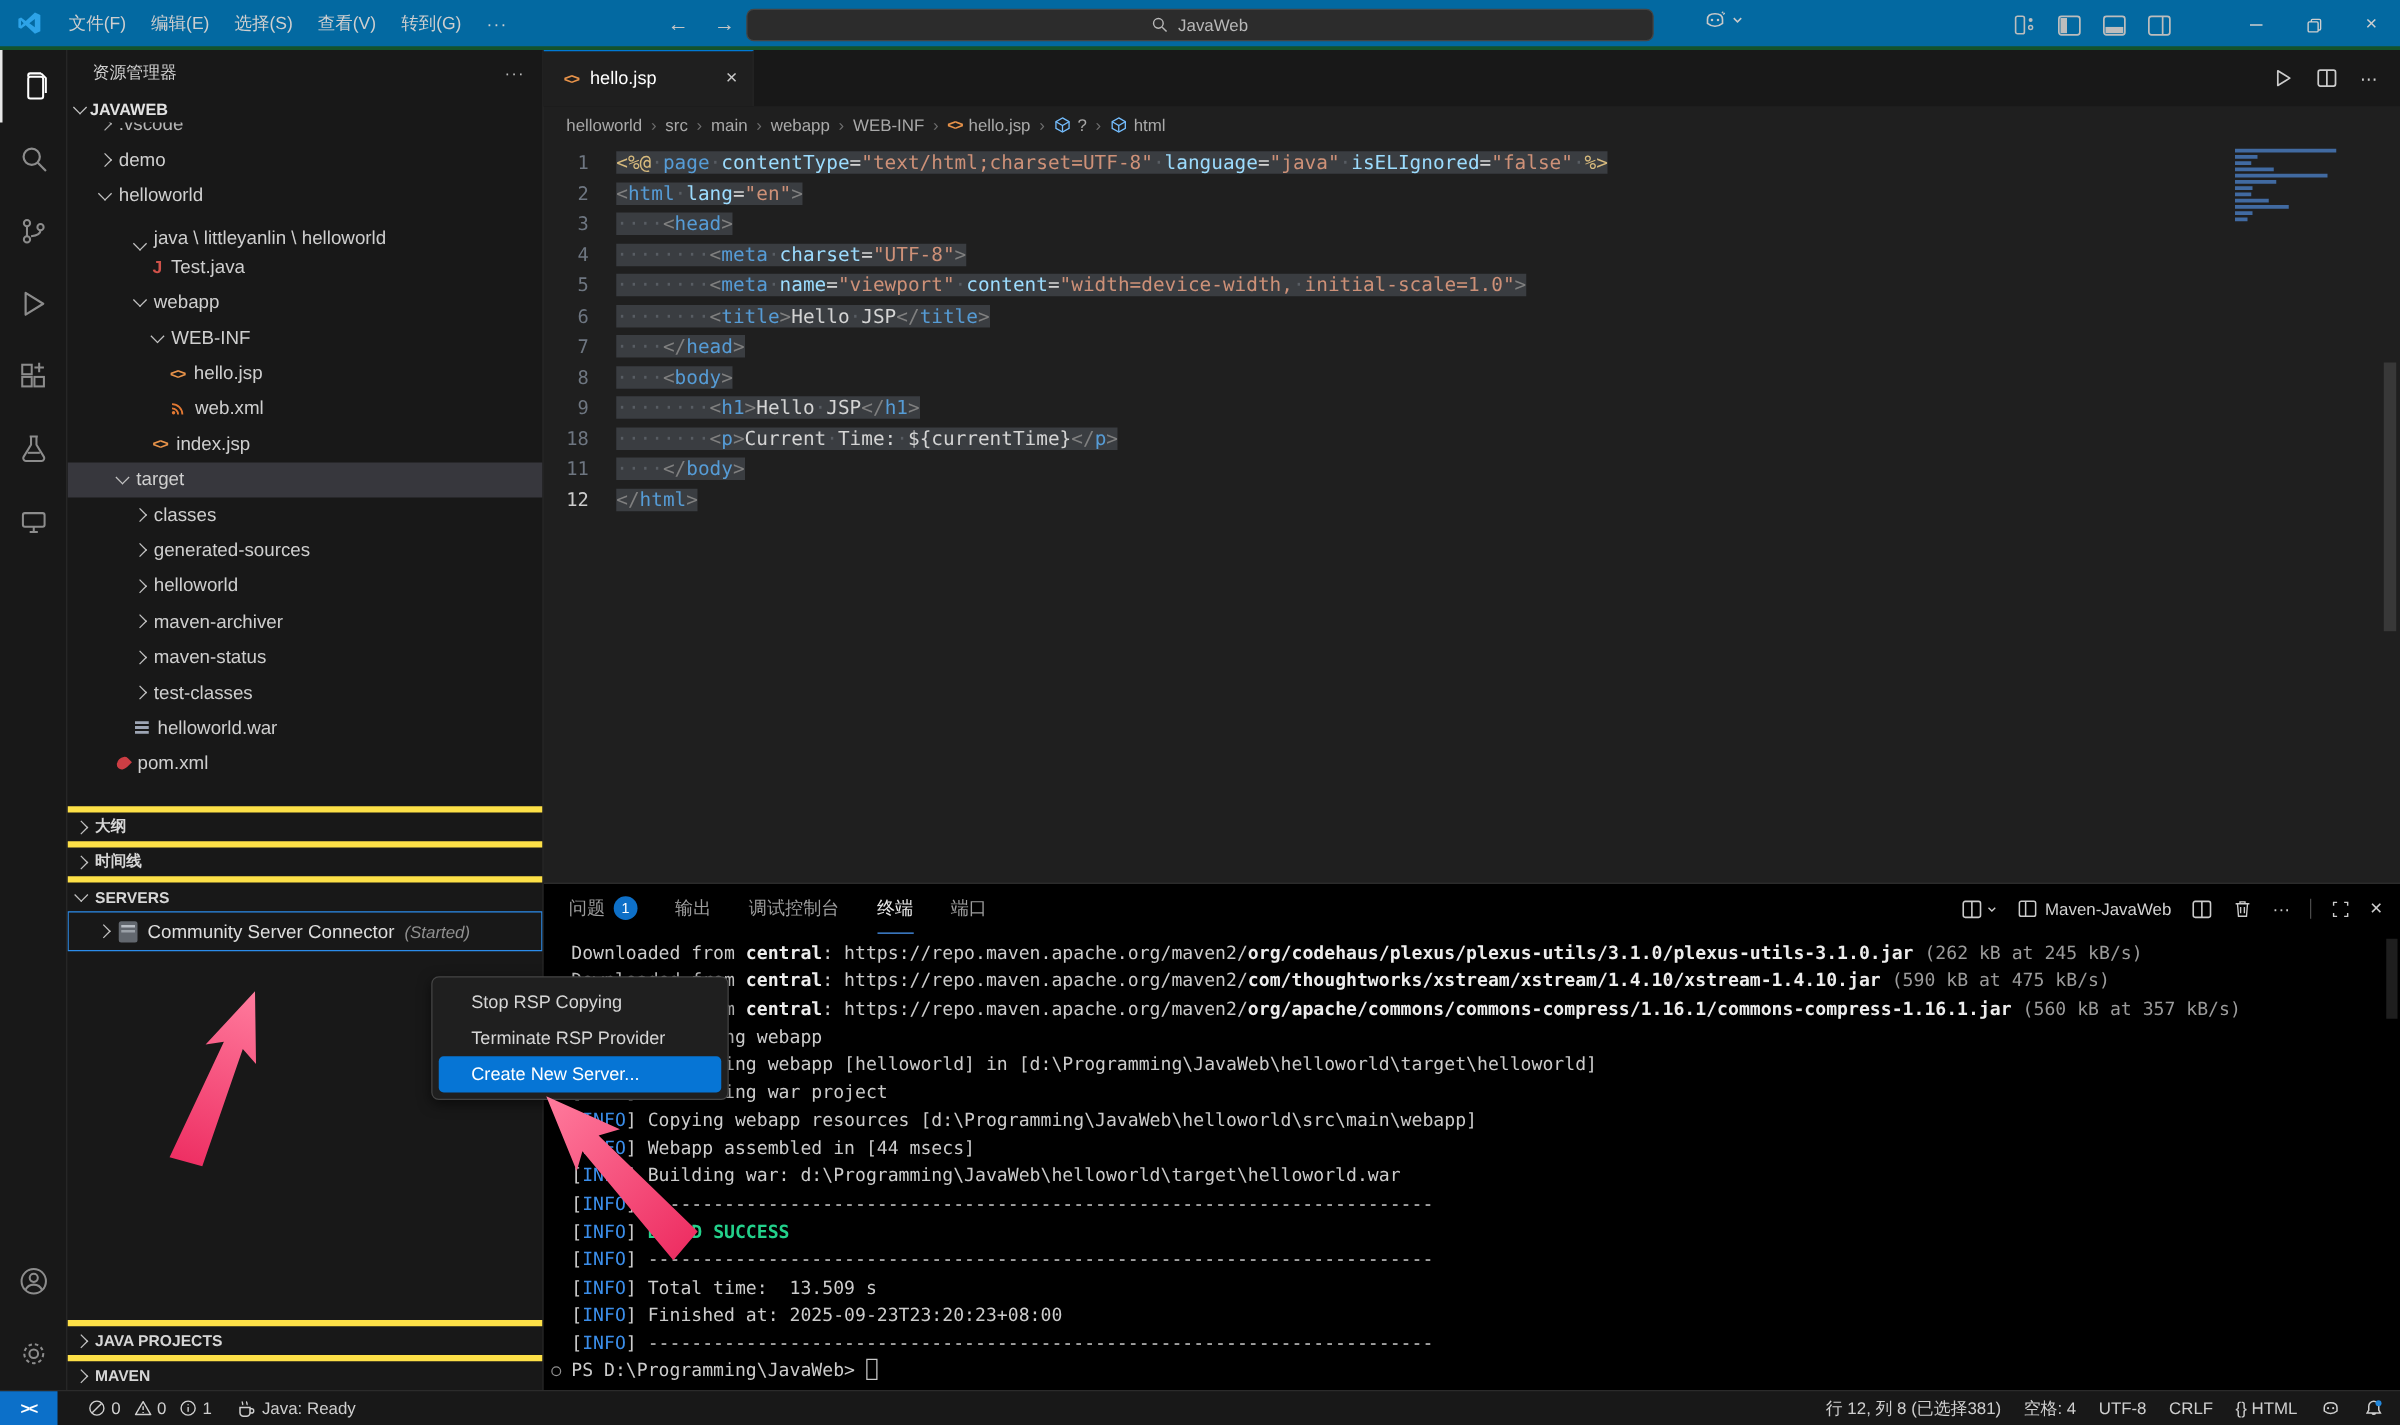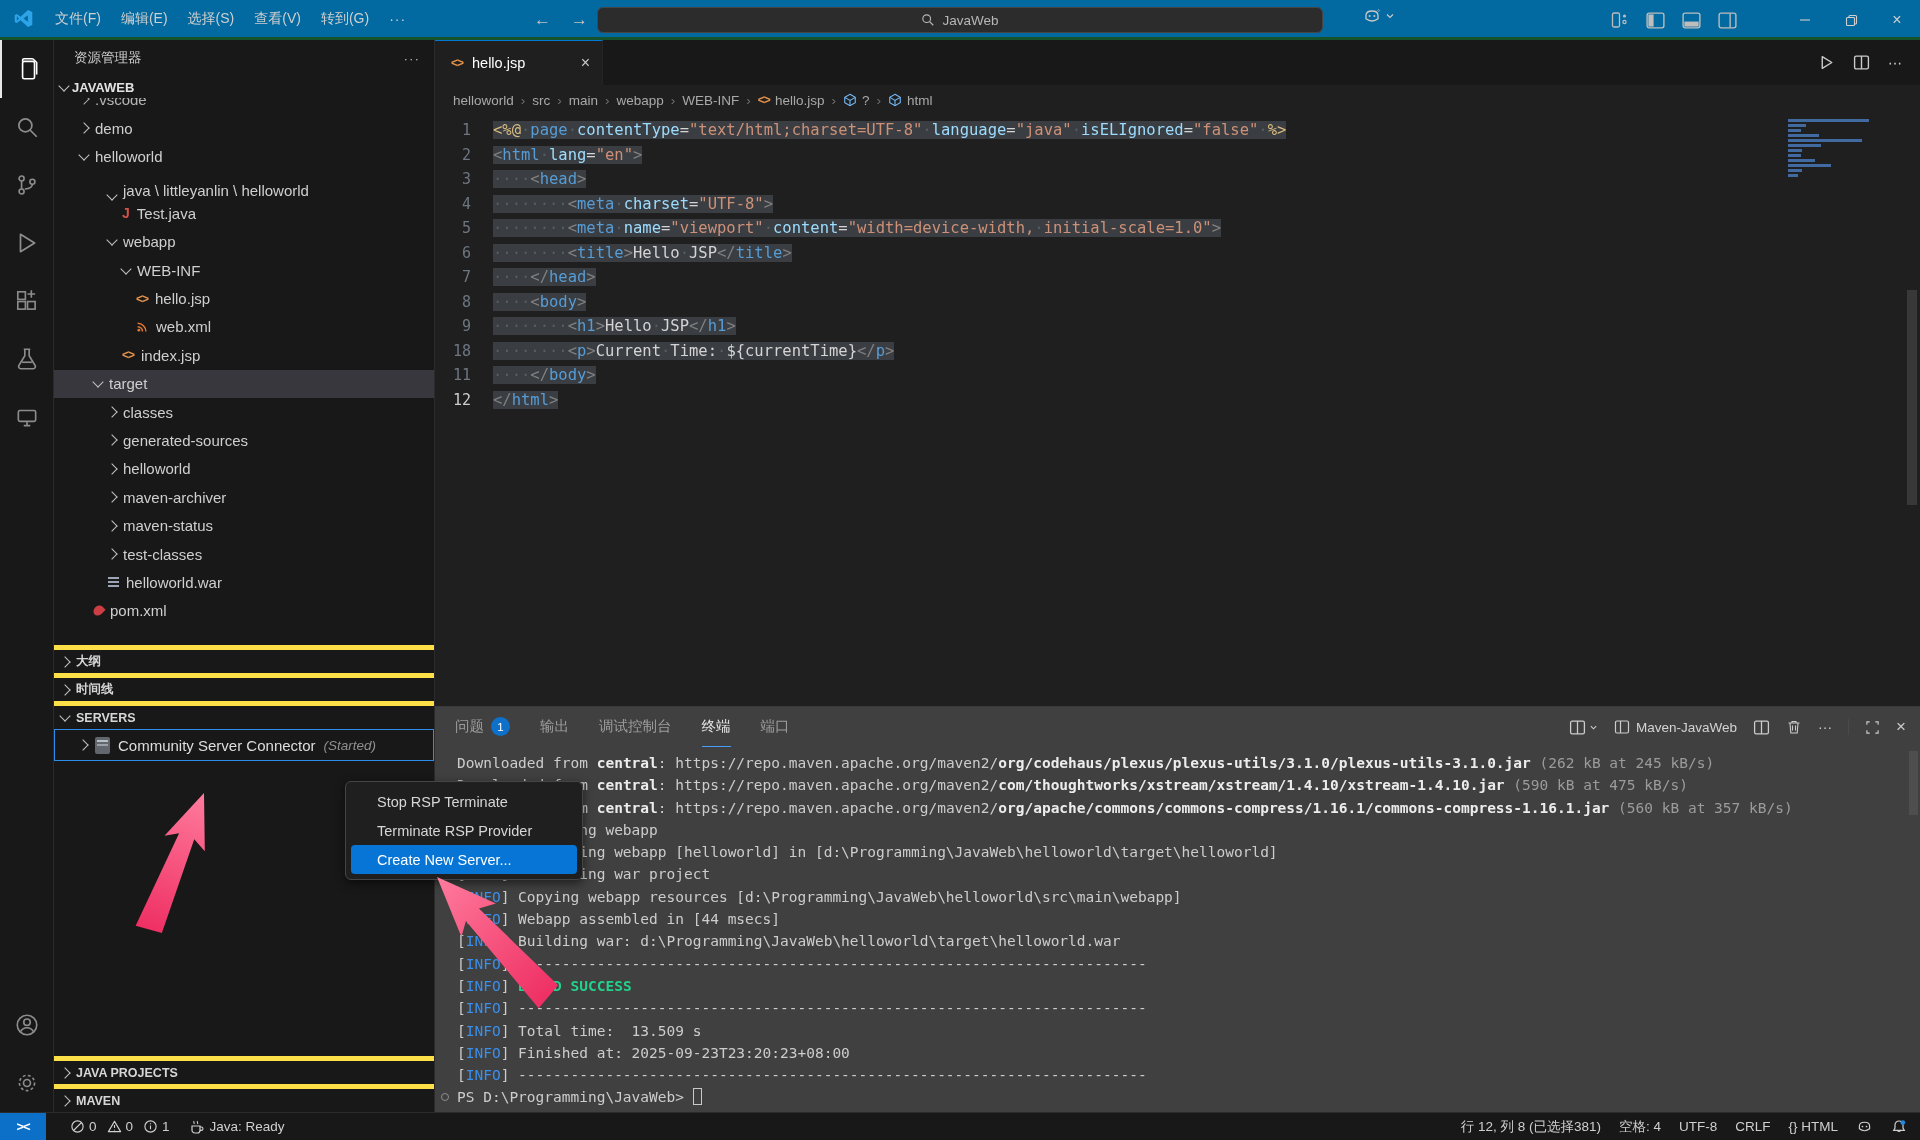--- a/index.html
+++ b/index.html
@@ -69,21 +69,21 @@
 .ln-active{color:#cccccc}
 .lc{white-space:pre}
 .lc.sel{background:#3a3d41}
 .tk-jsp{color:#d7ba7d}.tk-tag{color:#569cd6}.tk-attr{color:#9cdcfe}.tk-str{color:#ce9178}
 .tk-op{color:#d4d4d4}.tk-text{color:#d4d4d4}.tk-punct{color:#808080}.tk-ws{color:#585d63}
 .minimap{position:absolute;right:46px;top:4px;width:86px}
 .mm-bar{height:3px;margin-bottom:2px;background:#4878b8;opacity:.85}
 .edit-scrollbar{position:absolute;right:3px;top:175px;width:10px;height:215px;background:rgba(121,121,121,.28)}
 
 
-.panel{height:406px;flex:none;border-top:1px solid #3a3a3a;background:#404040;display:flex;flex-direction:column;position:relative}
+.panel{height:406px;flex:none;border-top:1px solid #3a3a3a;background:#000000;display:flex;flex-direction:column;position:relative}
 .panel-top{height:40px;display:flex;align-items:center;padding:0 14px 0 20px;flex:none}
 .panel-tabs{display:flex;align-items:center;gap:30px;height:100%}
 .p-tab{height:100%;display:flex;align-items:center;gap:7px;font-size:14.5px;color:#9d9d9d;border-bottom:1.5px solid transparent}
 .p-tab.active{color:#e7e7e7;border-bottom-color:#4b9bfa}
 .p-badge{min-width:19px;height:19px;border-radius:10px;background:#0e70c8;color:#fff;font-size:11.5px;display:flex;align-items:center;justify-content:center;padding:0 4px}
 .panel-toolbar{margin-left:auto;display:flex;align-items:center;gap:16px;color:#ccc}
 .pt-divider{width:1px;height:16px;background:#4a4a4a}
 .term-name{display:flex;align-items:center;gap:6px;font-size:13.5px;color:#d3d3d3}
 .terminal{flex:1;padding:5px 0 0 22px;font-family:"DejaVu Sans Mono",monospace;font-size:14.5px;overflow:hidden}
 .t-line{height:22.3px;line-height:22.3px;white-space:pre;position:relative}
@@ -629,21 +629,21 @@
       <div class="sb-item" style="padding-right:13px">
         <svg width="16" height="16" viewBox="0 0 16 16">
             <path d="M8 2a4 4 0 0 0-4 4v3l-1.3 2.3h10.6L12 9V6a4 4 0 0 0-4-4zM6.6 11.5a1.5 1.5 0 0 0 2.8 0" fill="none" stroke="#cfcfcf" stroke-width="1.2"></path>
             <circle cx="11.8" cy="3.6" r="2.4" fill="#2488db"></circle>
           </svg>
       </div>
     </div>
   </div>
 
   <div class="context-menu">
-      <div class="cm-item">Stop RSP Terminate</div>
+      <div class="cm-item">Stop RSP Copying</div>
       <div class="cm-item">Terminate RSP Provider</div>
       <div class="cm-item active">Create New Server...</div>
     </div>
 
   <svg class="annotations" width="1920" height="1140" viewBox="0 0 1920 1140">
     <defs>
       <linearGradient id="ag" x1="0" y1="0" x2="0" y2="1">
         <stop offset="0" stop-color="#ff7b9d"></stop>
           <stop offset="1" stop-color="#ee2f63"></stop>
       </linearGradient>

